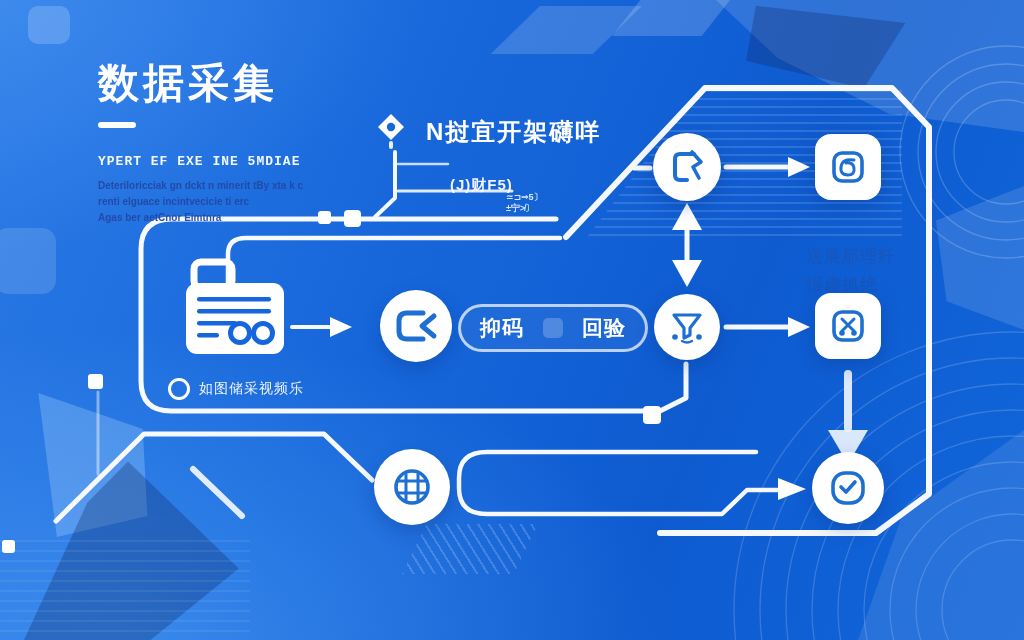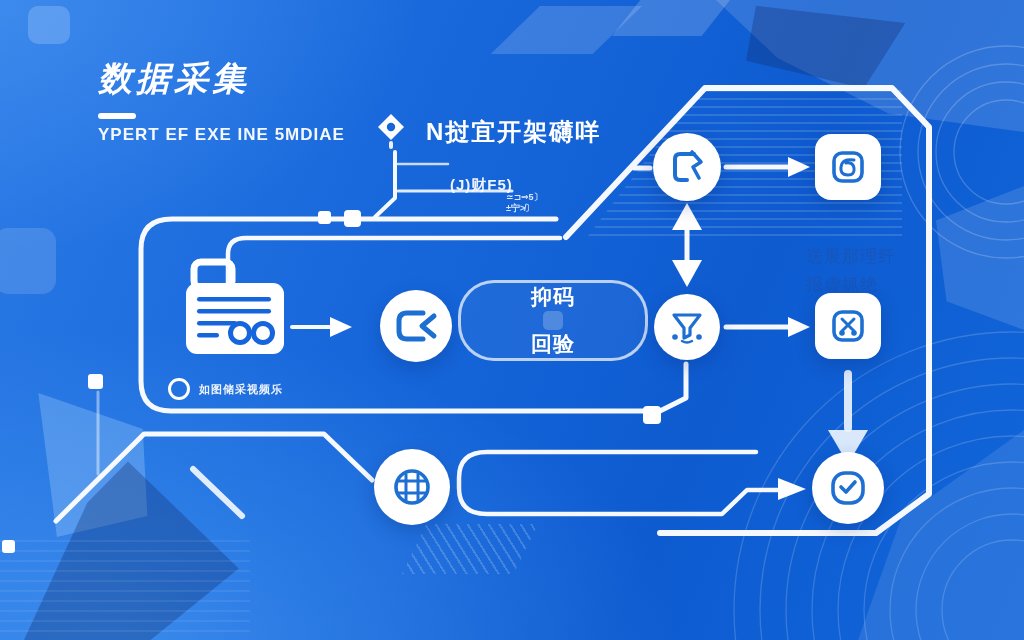--- a/index.html
+++ b/index.html
@@ -35,47 +35,47 @@
   .scanlines{left:580px;top:90px;width:322px;height:148px;opacity:.4;
     background:repeating-linear-gradient(180deg,rgba(255,255,255,.34) 0 2px,transparent 2px 8px);
     clip-path:polygon(37% 0,100% 0,100% 100%,2% 100%);}
   .stripes{left:402px;top:524px;width:136px;height:50px;opacity:.55;
     background:repeating-linear-gradient(58deg,rgba(255,255,255,.32) 0 2px,transparent 2px 9px);
     clip-path:polygon(18% 0,100% 0,82% 100%,0 100%);}
   .ltexture{left:0;top:540px;width:250px;height:100px;opacity:.7;
     background:repeating-linear-gradient(180deg,rgba(255,255,255,.10) 0 2px,transparent 2px 10px);}
   
   .header{left:98px;top:56px;width:300px;color:#fff;}
-  .title{font-size:34px;font-weight:800;letter-spacing:4px;margin:0;font-style:italic;}
+  .title{font-size:41px;font-weight:800;letter-spacing:4px;margin:0;}
   .dash{width:38px;height:6px;border-radius:3px;background:#fff;margin-top:11px;}
-  .subtitle{margin-top:6px;font-size:17px;font-weight:700;letter-spacing:1px;color:rgba(255,255,255,.95);}
+  .subtitle{margin-top:26px;font-size:13px;font-weight:700;letter-spacing:1px;color:rgba(255,255,255,.95);font-family:Liberation Mono, monospace;}
   .para{margin-top:9px;font-size:10px;line-height:1.6;font-weight:600;color:rgba(35,72,165,.95);}
   .para span{display:block;}
   
   .toplabel{left:376px;top:112px;display:flex;align-items:center;gap:20px;color:#fff;}
   .toplabel .txt{font-size:24px;font-weight:800;letter-spacing:2px;}
   .tag{left:450px;top:176px;font-size:15px;font-weight:700;color:rgba(255,255,255,.92);letter-spacing:1px;}
   .tagnote{left:506px;top:192px;font-size:9px;line-height:1.2;font-weight:700;color:rgba(255,255,255,.85);}
   .tagnote span{display:block;}
   
   .circle{background:#fff;border-radius:50%;display:flex;align-items:center;justify-content:center;
     box-shadow:0 6px 18px rgba(8,40,110,.25);}
   .square{background:#fff;border-radius:16px;display:flex;align-items:center;justify-content:center;
     box-shadow:0 6px 18px rgba(8,40,110,.25);}
-  .pill{left:458px;top:280px;width:190px;height:81px;border:3px solid rgba(255,255,255,.7);
+  .pill{left:458px;top:304px;width:190px;height:48px;border:3px solid rgba(255,255,255,.7);
     border-radius:36px;box-sizing:border-box;display:flex;align-items:center;justify-content:space-evenly;
-    background:rgba(255,255,255,.05);flex-direction:column;}
+    background:rgba(255,255,255,.05);}
   .pill .lbl{color:#fff;font-size:21px;font-weight:700;letter-spacing:1px;}
   .pill .ghost{width:20px;height:20px;border-radius:5px;background:rgba(255,255,255,.22);}
   .sidecap{left:806px;top:243px;width:92px;font-size:17px;font-weight:400;line-height:1.65;
     color:#1a55b8;letter-spacing:1px;}
   .sidecap span{display:block;}
   .srccap{left:168px;top:378px;display:flex;align-items:center;gap:9px;color:rgba(255,255,255,.92);}
   .srccap .ring{width:16px;height:16px;border:3.5px solid #fff;border-radius:50%;}
-  .srccap .txt{font-size:11px;font-weight:700;letter-spacing:1px;}
+  .srccap .txt{font-size:14px;font-weight:400;letter-spacing:1px;}
   .publabel{left:472px;top:472px;color:#fff;font-size:23px;font-weight:800;letter-spacing:3px;}
   svg.lines{position:absolute;left:0;top:0;}
 </style>
 </head>
 <body>
 
 <div class="stage">
 
   <div class="deco sq-tl"></div>
   <div class="deco sq-left"></div>
@@ -144,20 +144,25 @@
     <g fill="rgba(235,244,255,.92)">
       <rect x="844" y="370" width="8" height="62" rx="4"></rect>
       <polygon points="828,430 868,430 848,464"></polygon>
     </g>
   </svg>
 
   <div class="abs header">
     <h1 class="title">数据采集</h1>
     <div class="dash"></div>
     <div class="subtitle">YPERT EF EXE INE 5MDIAE</div>
+    <div class="para">
+      <span>Deteriloricciak gn dckt n minerit tBy xta k c</span>
+      <span>renti elguace incintvecicie ti erc</span>
+      <span>Agas ber aetCnor Eimtnra</span>
+    </div>
   </div>
 
   <div class="abs toplabel">
     <svg width="30" height="40" viewBox="0 0 30 40">
       <polygon points="15,2 28,15 15,28 2,15" fill="#fff"></polygon>
       <circle cx="15" cy="15" r="4.2" fill="#1467d8"></circle>
       <rect x="13" y="29" width="4" height="8" rx="2" fill="rgba(255,255,255,.9)"></rect>
     </svg>
     <span class="txt">N挝宜开架礴咩</span>
   </div>

